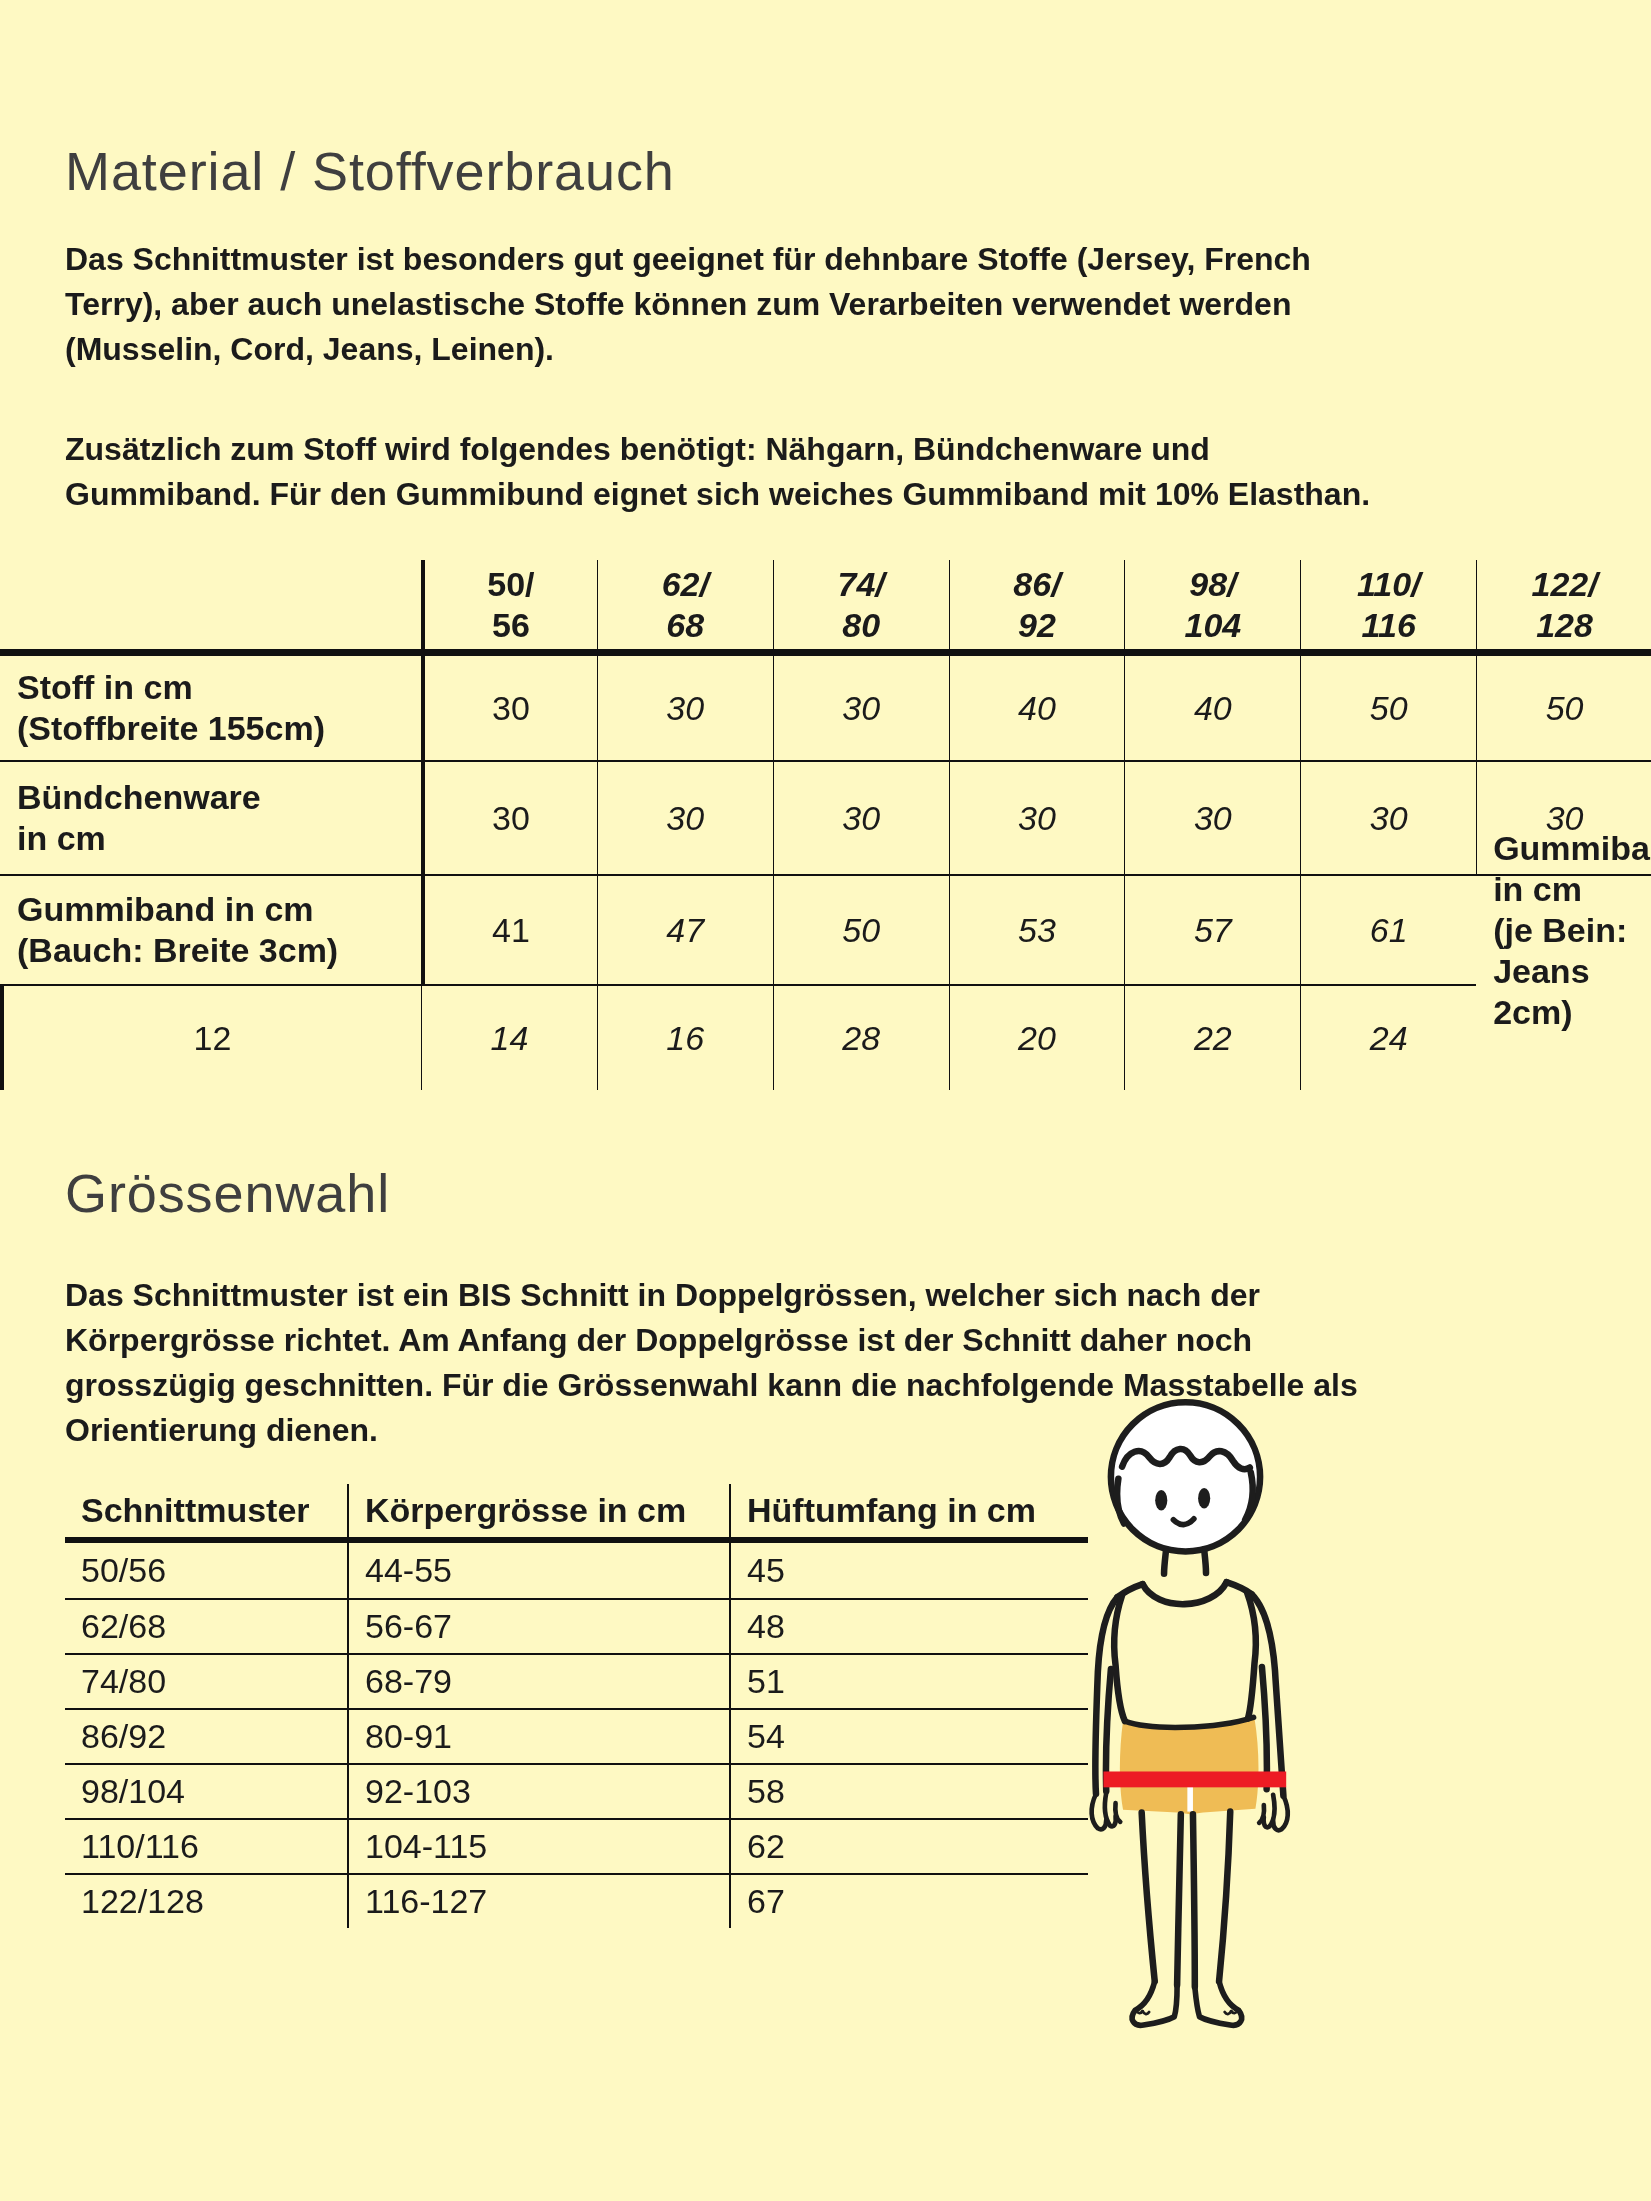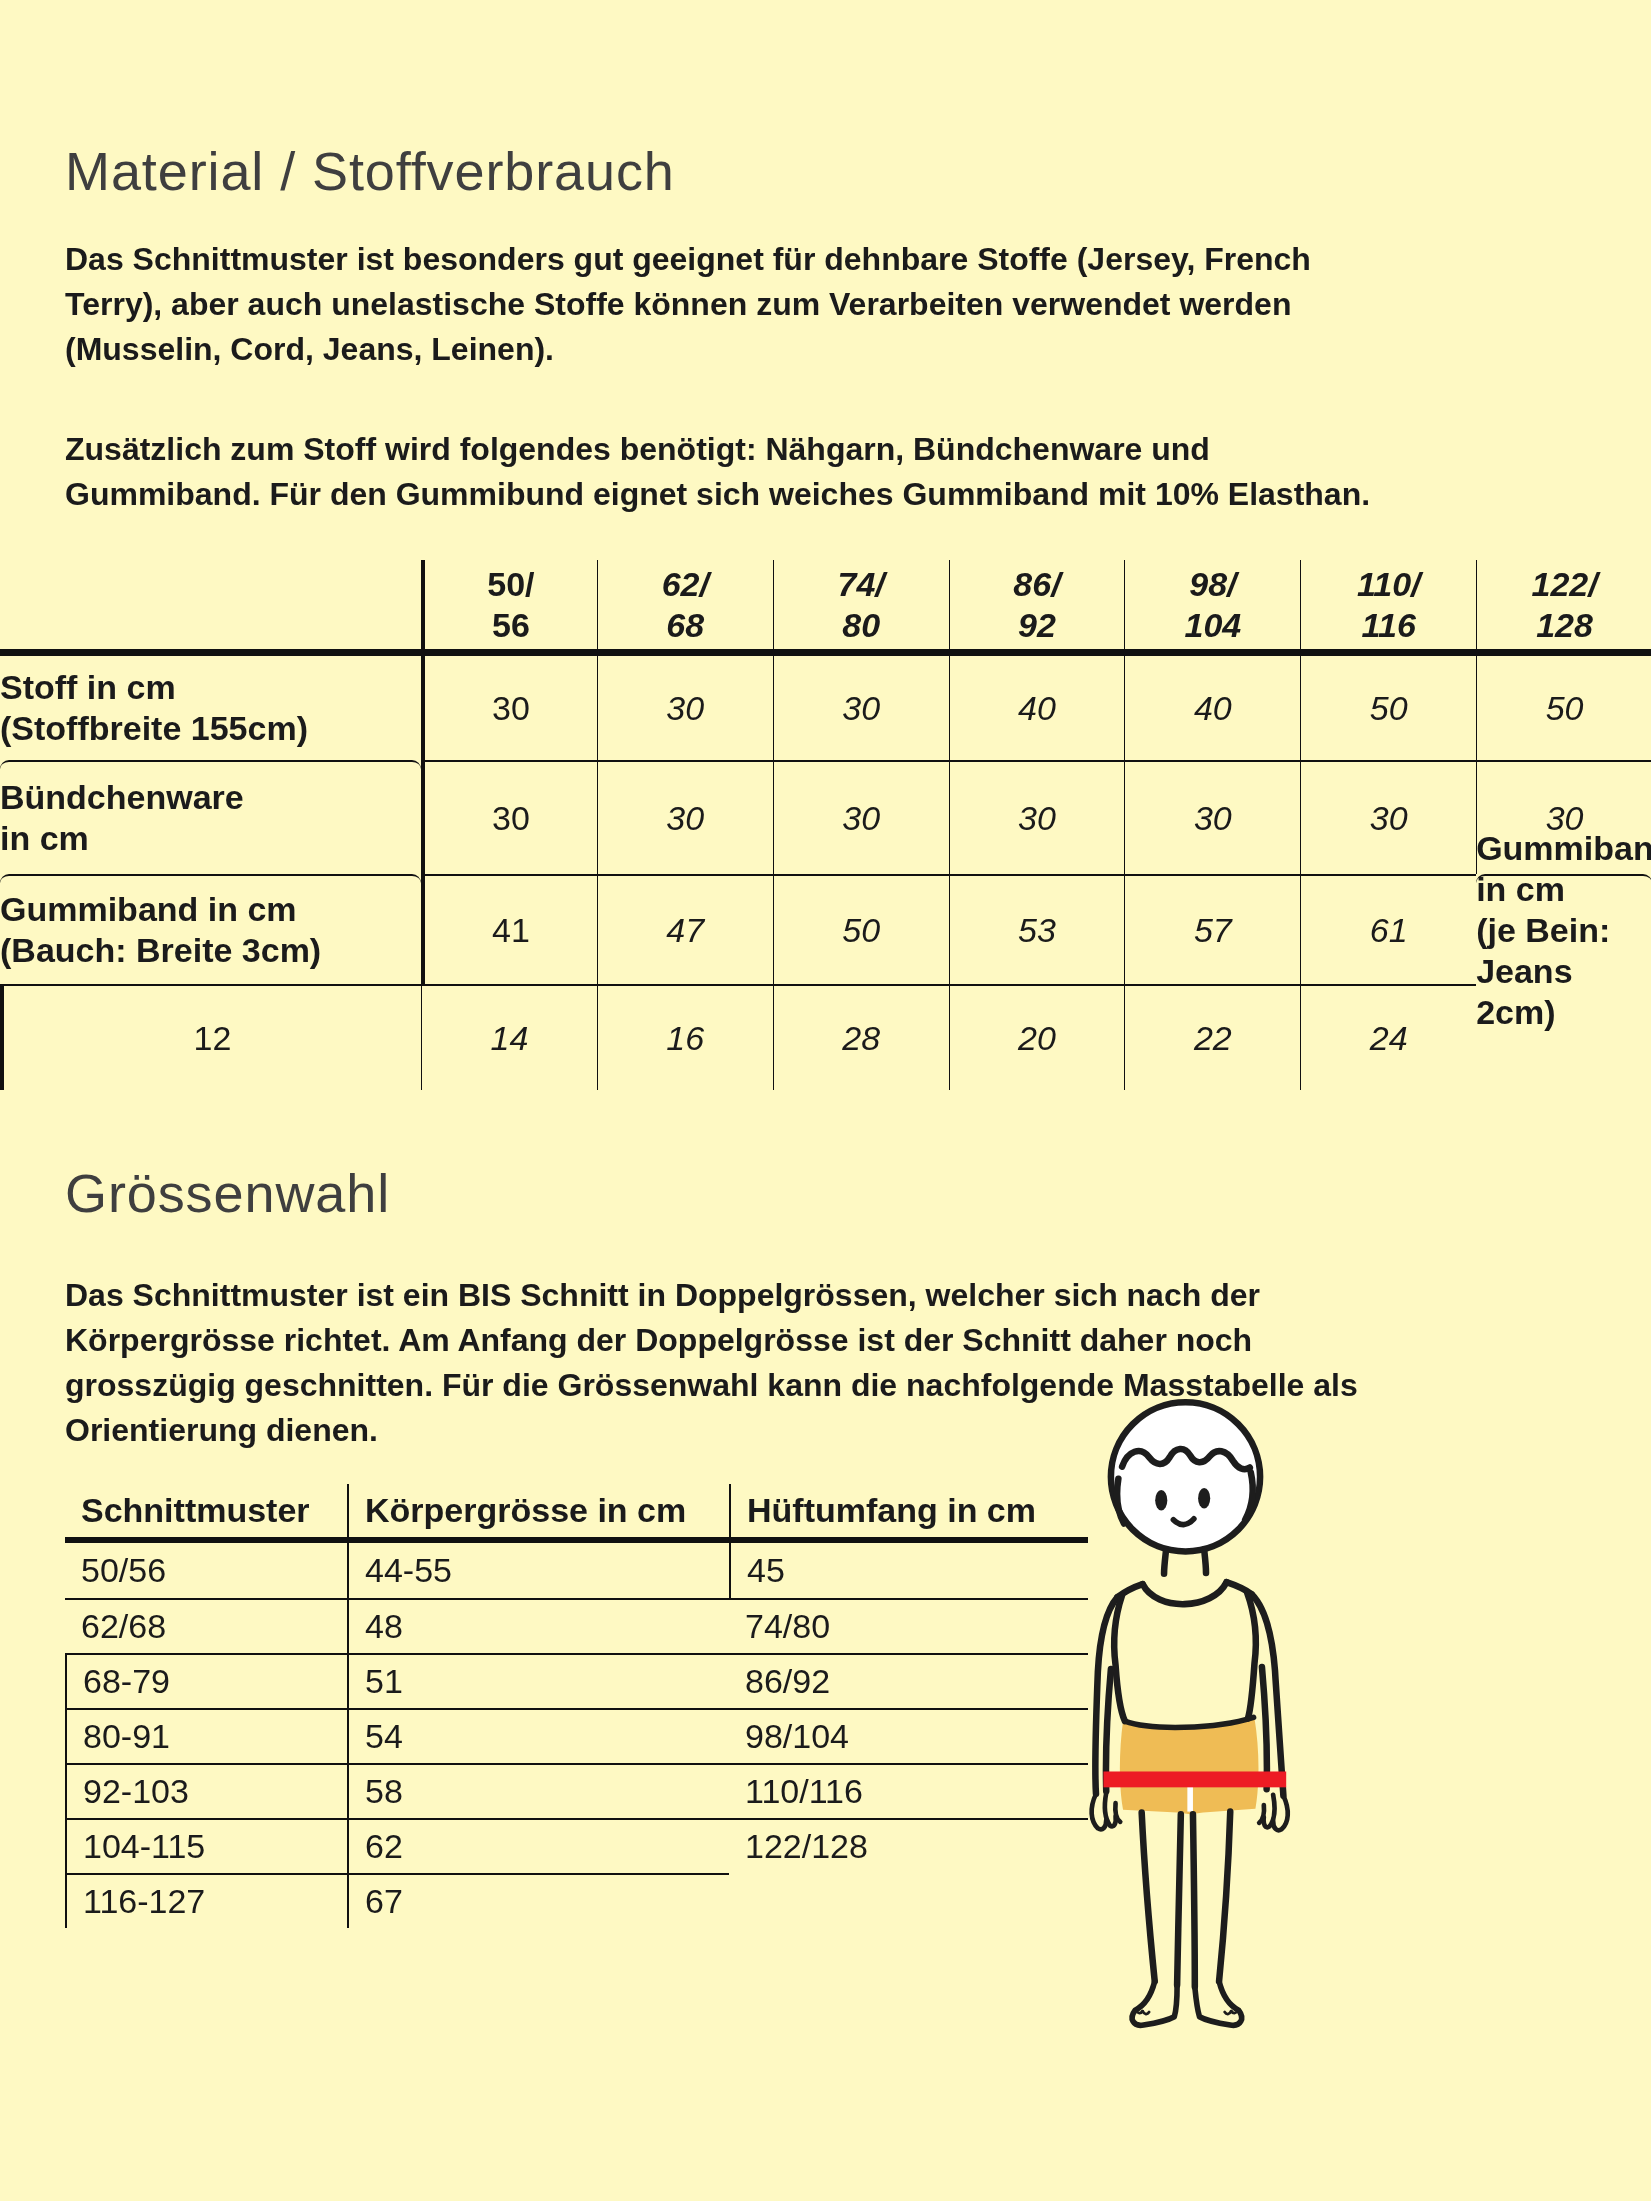--- a/index.html
+++ b/index.html
@@ -17,22 +17,22 @@
   
   .mtable{
     left:0;top:560px;width:1652px;display:grid;
     grid-template-columns:421px repeat(7,1fr);
     grid-template-rows:96px 104px 114px 110px 106px;
   }
   .c{display:flex;min-width:0;}
   .mt-h{flex-direction:column;align-items:center;justify-content:center;
     font-weight:700;font-size:34px;line-height:41px;border-bottom:7.5px solid #111;}
   .mt-corner{border-bottom:7.5px solid #111;}
-  .mt-label{flex-direction:column;justify-content:center;
-    font-weight:700;font-size:34px;line-height:41px;border-radius:9px;}
+  .mt-label{flex-direction:column;justify-content:center;padding-left:17px;
+    font-weight:700;font-size:34px;line-height:41px;}
   .mt-v{align-items:center;justify-content:center;font-size:34px;font-weight:400;}
   .bl-thick{border-left:4.7px solid #111;}
   .bl-thin{border-left:1.9px solid #111;font-style:italic;}
   .bt{border-top:2.8px solid #111;}
 
   
   .stable{
     left:65px;top:1484px;width:1024px;display:grid;
     grid-template-columns:282px 382px 359px;
     grid-template-rows:59px repeat(7,55px);
@@ -153,20 +153,21 @@
   <div class="abs stable">
     <div class="c st-h">Schnittmuster</div>
     <div class="c st-h sbl">Körpergrösse in cm</div>
     <div class="c st-h sbl">Hüftumfang in cm</div>
 
     <div class="c st-c">50/56</div>
     <div class="c st-c sbl">44-55</div>
     <div class="c st-c sbl">45</div>
 
     <div class="c st-c bt">62/68</div>
+    <div class="c st-c sbl bt">56-67</div>
     <div class="c st-c sbl bt">48</div>
 
     <div class="c st-c bt">74/80</div>
     <div class="c st-c sbl bt">68-79</div>
     <div class="c st-c sbl bt">51</div>
 
     <div class="c st-c bt">86/92</div>
     <div class="c st-c sbl bt">80-91</div>
     <div class="c st-c sbl bt">54</div>
 

